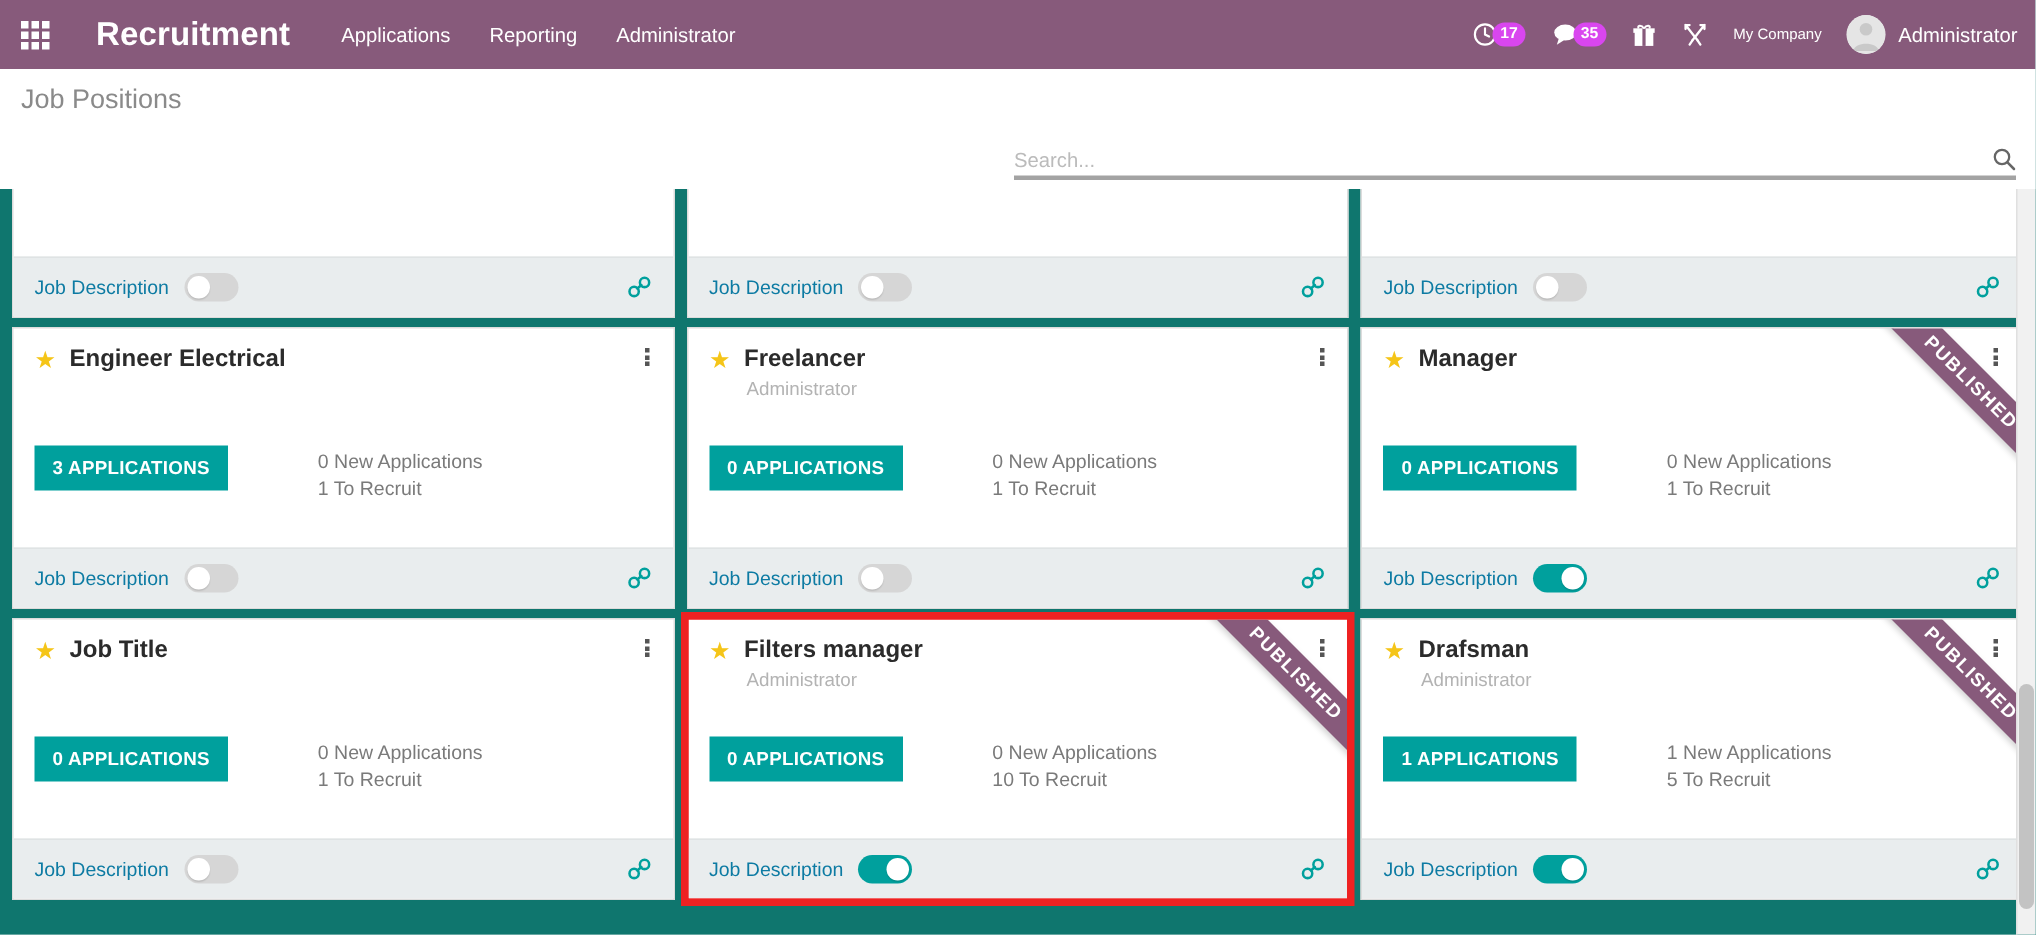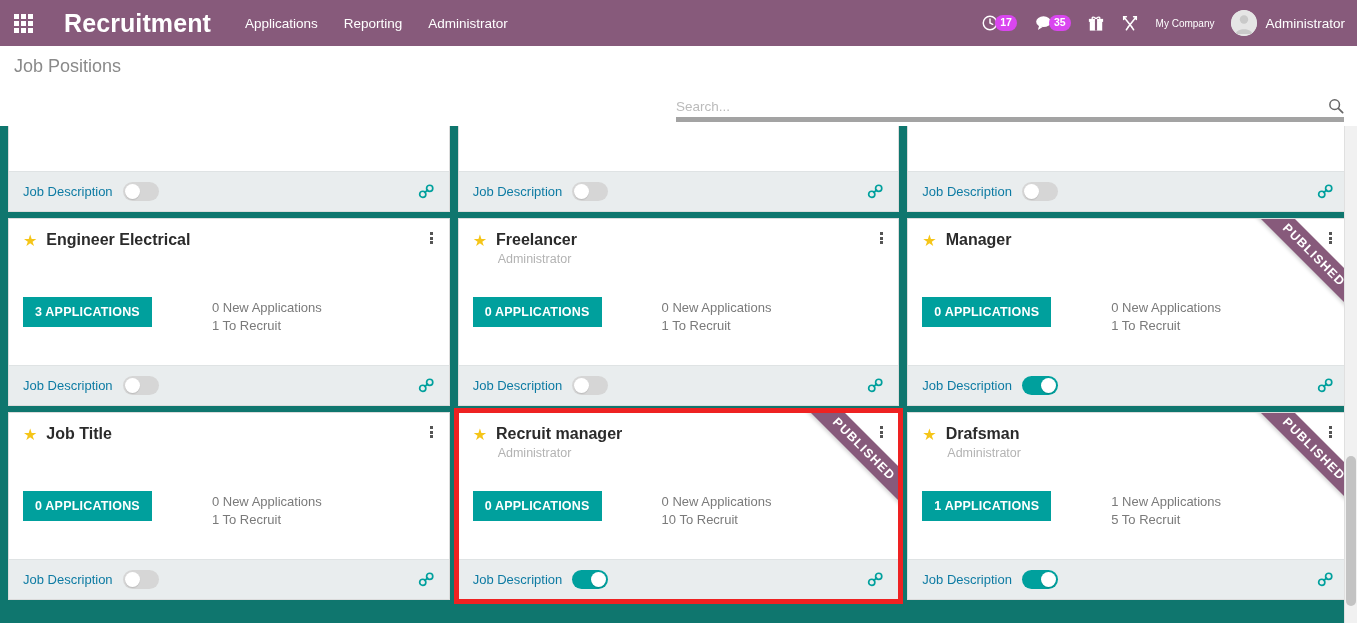--- a/index.html
+++ b/index.html
@@ -26,21 +26,21 @@
   }
   .apps-grid .g {
     display: grid;
     grid-template-columns: repeat(3, 5px);
     grid-template-rows: repeat(3, 5px);
     gap: 2px;
   }
   .apps-grid .g i { background: #fff; display: block; width: 5px; height: 5px; }
   .brand {
     color: #fff;
-    font-size: 25px;
+    font-size: 22px;
     font-weight: bold;
     margin-left: 18px;
     margin-right: 34px;
     letter-spacing: .1px;
     cursor: pointer;
     white-space: nowrap;
   }
   .menu-items { display: flex; align-items: center; gap: 26px; }
   .menu-items .mi {
     color: #ffffff;
@@ -94,21 +94,21 @@
     font-size: 18px;
     color: #8a8a8a;
     font-weight: normal;
     white-space: nowrap;
   }
   .searchview {
     position: absolute;
     left: 676px;
     top: 52px;
     width: 668px;
-    border-bottom: 5px solid #a3a3a3;
+    border-bottom: 3px solid #a3a3a3;
     display: flex;
     align-items: center;
     padding-bottom: 3px;
   }
   .searchview input {
     flex: 1;
     border: none;
     outline: none;
     font-size: 13.5px;
     font-family: "Liberation Sans", sans-serif;
@@ -657,21 +657,21 @@
           <span>PUBLISHED</span>
         </div>
         <div class="card-body">
           <div class="kebab">
             <i></i>
             <i></i>
             <i></i>
           </div>
           <div class="card-head">
             <span class="star">★</span>
-            <span class="card-title">Recruit manager</span>
+            <span class="card-title">Filters manager</span>
           </div>
           <div class="card-sub">Administrator</div>
           <div class="card-stats">
             <div class="app-count">0 APPLICATIONS</div>
             <div class="stats-right">
               <div>0 New Applications</div>
               <div>10 To Recruit</div>
             </div>
           </div>
         </div>

